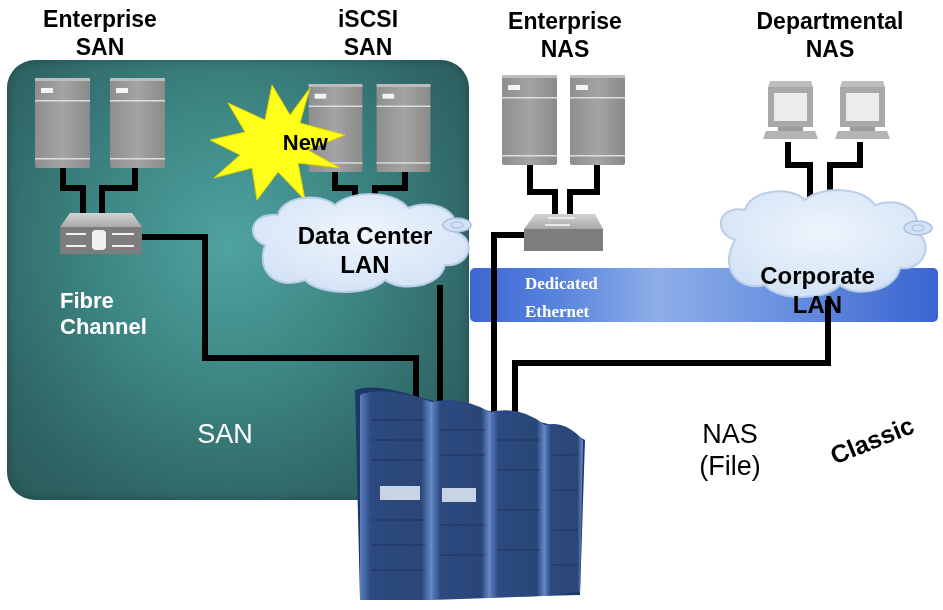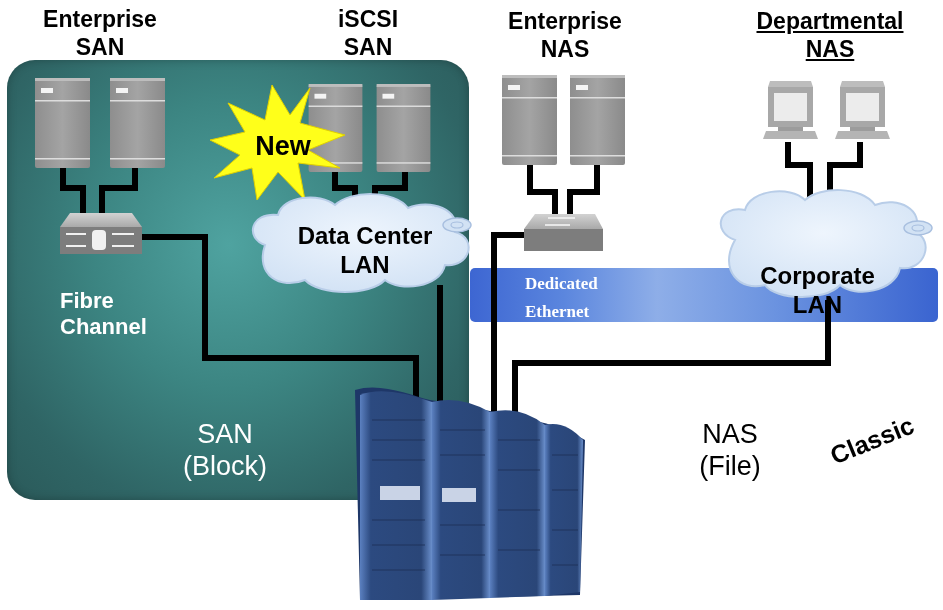--- a/index.html
+++ b/index.html
@@ -174,26 +174,26 @@
   <div>SAN</div>
 </div>
 <div class="lbl top-lbl" style="left:298px; top:6px; width:140px;">
   <div>iSCSI</div>
   <div>SAN</div>
 </div>
 <div class="lbl top-lbl" style="left:485px; top:8px; width:160px;">
   <div>Enterprise</div>
   <div>NAS</div>
 </div>
-<div class="lbl top-lbl" style="left:735px; top:8px; width:190px;text-decoration:underline;">
+<div class="lbl top-lbl" style="left:735px; top:8px; width:190px;">
   <div>Departmental</div>
   <div>NAS</div>
 </div>
 
-<div class="lbl" style="left:238px; top:130px; width:90px; font-size:27px; color:#000;">New</div>
+<div class="lbl" style="left:238px; top:130px; width:90px; font-size:22px; color:#000;text-align:right;">New</div>
 
 <div class="lbl cloud-text" style="left:270px; top:222px; width:190px;">
   <div>Data Center</div>
   <div>LAN</div>
 </div>
 
 <div class="lbl cloud-text" style="left:735px; top:222px; width:165px;margin-top:40px;">
   <div>Corporate</div>
   <div>LAN</div>
 </div>
@@ -203,21 +203,20 @@
   <div>Channel</div>
 </div>
 
 <div class="lbl eth-text" style="left:525px; top:270px; line-height:28px;">
   <div>Dedicated</div>
   <div>Ethernet</div>
 </div>
 
 <div class="lbl white-text big-text" style="left:150px; top:418px; width:150px;">
   <div>SAN</div>
-  <div>(Block)</div>
 </div>
 
 <div class="lbl big-text" style="left:665px; top:418px; width:130px; color:#000;">
   <div>NAS</div>
   <div>(File)</div>
 </div>
 
 <div class="lbl classic" style="left:812px; top:425px; width:120px; color:#000;">Classic</div>
 
 </body></html>

